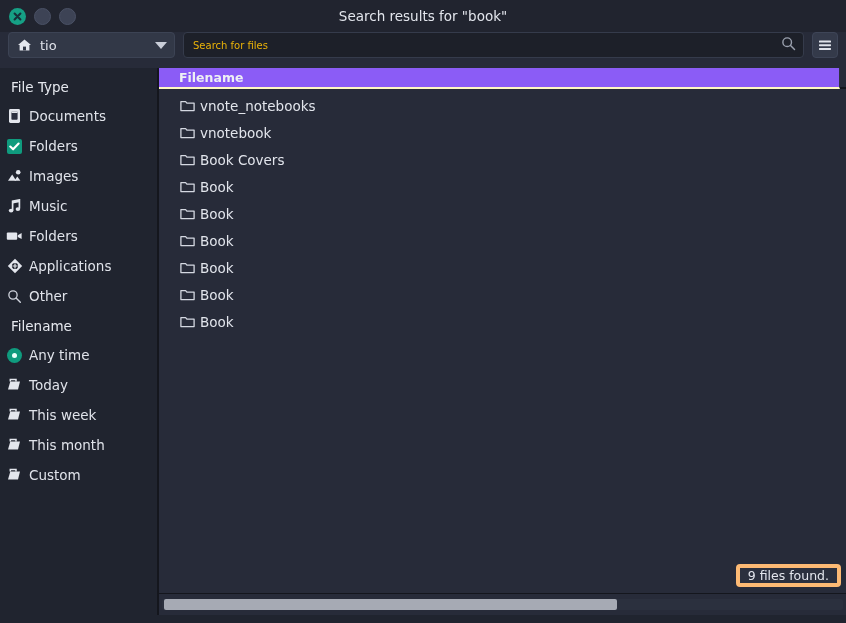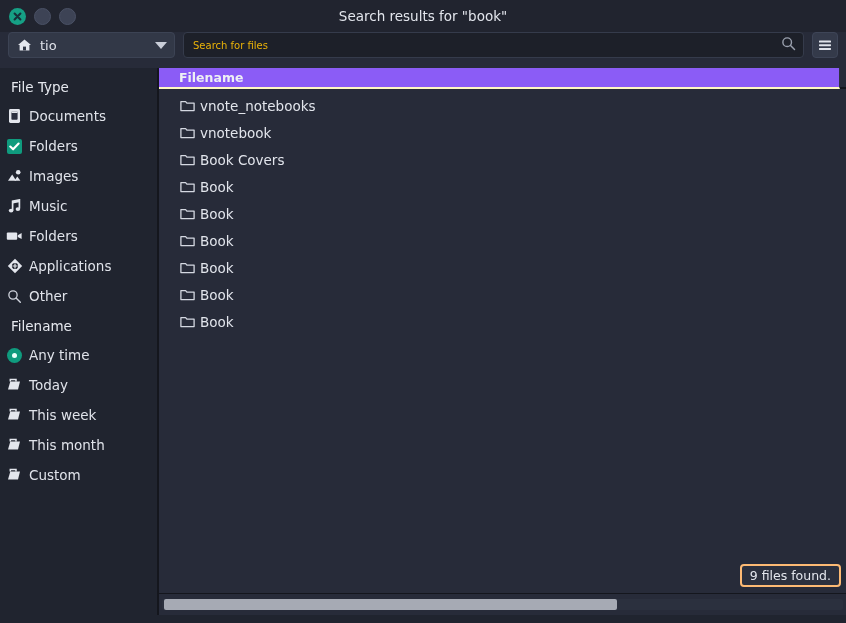--- a/index.html
+++ b/index.html
@@ -253,21 +253,21 @@
   .status-badge {
     position: absolute;
     right: 5px;
     bottom: 28px;
     height: 23px;
     box-sizing: border-box;
     padding: 0 8px;
     display: flex;
     align-items: center;
     background: #2b303e;
-    border: 2px solid #fdba74;
+    border: 4px solid #fdba74;
     border-radius: 4px;
     font-size: 12.5px;
     color: #e3e6ed;
   }
   .hscroll-area {
     height: 22px;
     flex: 0 0 22px;
     background: #272b39;
     border-top: 1px solid #14161d;
     display: flex;

